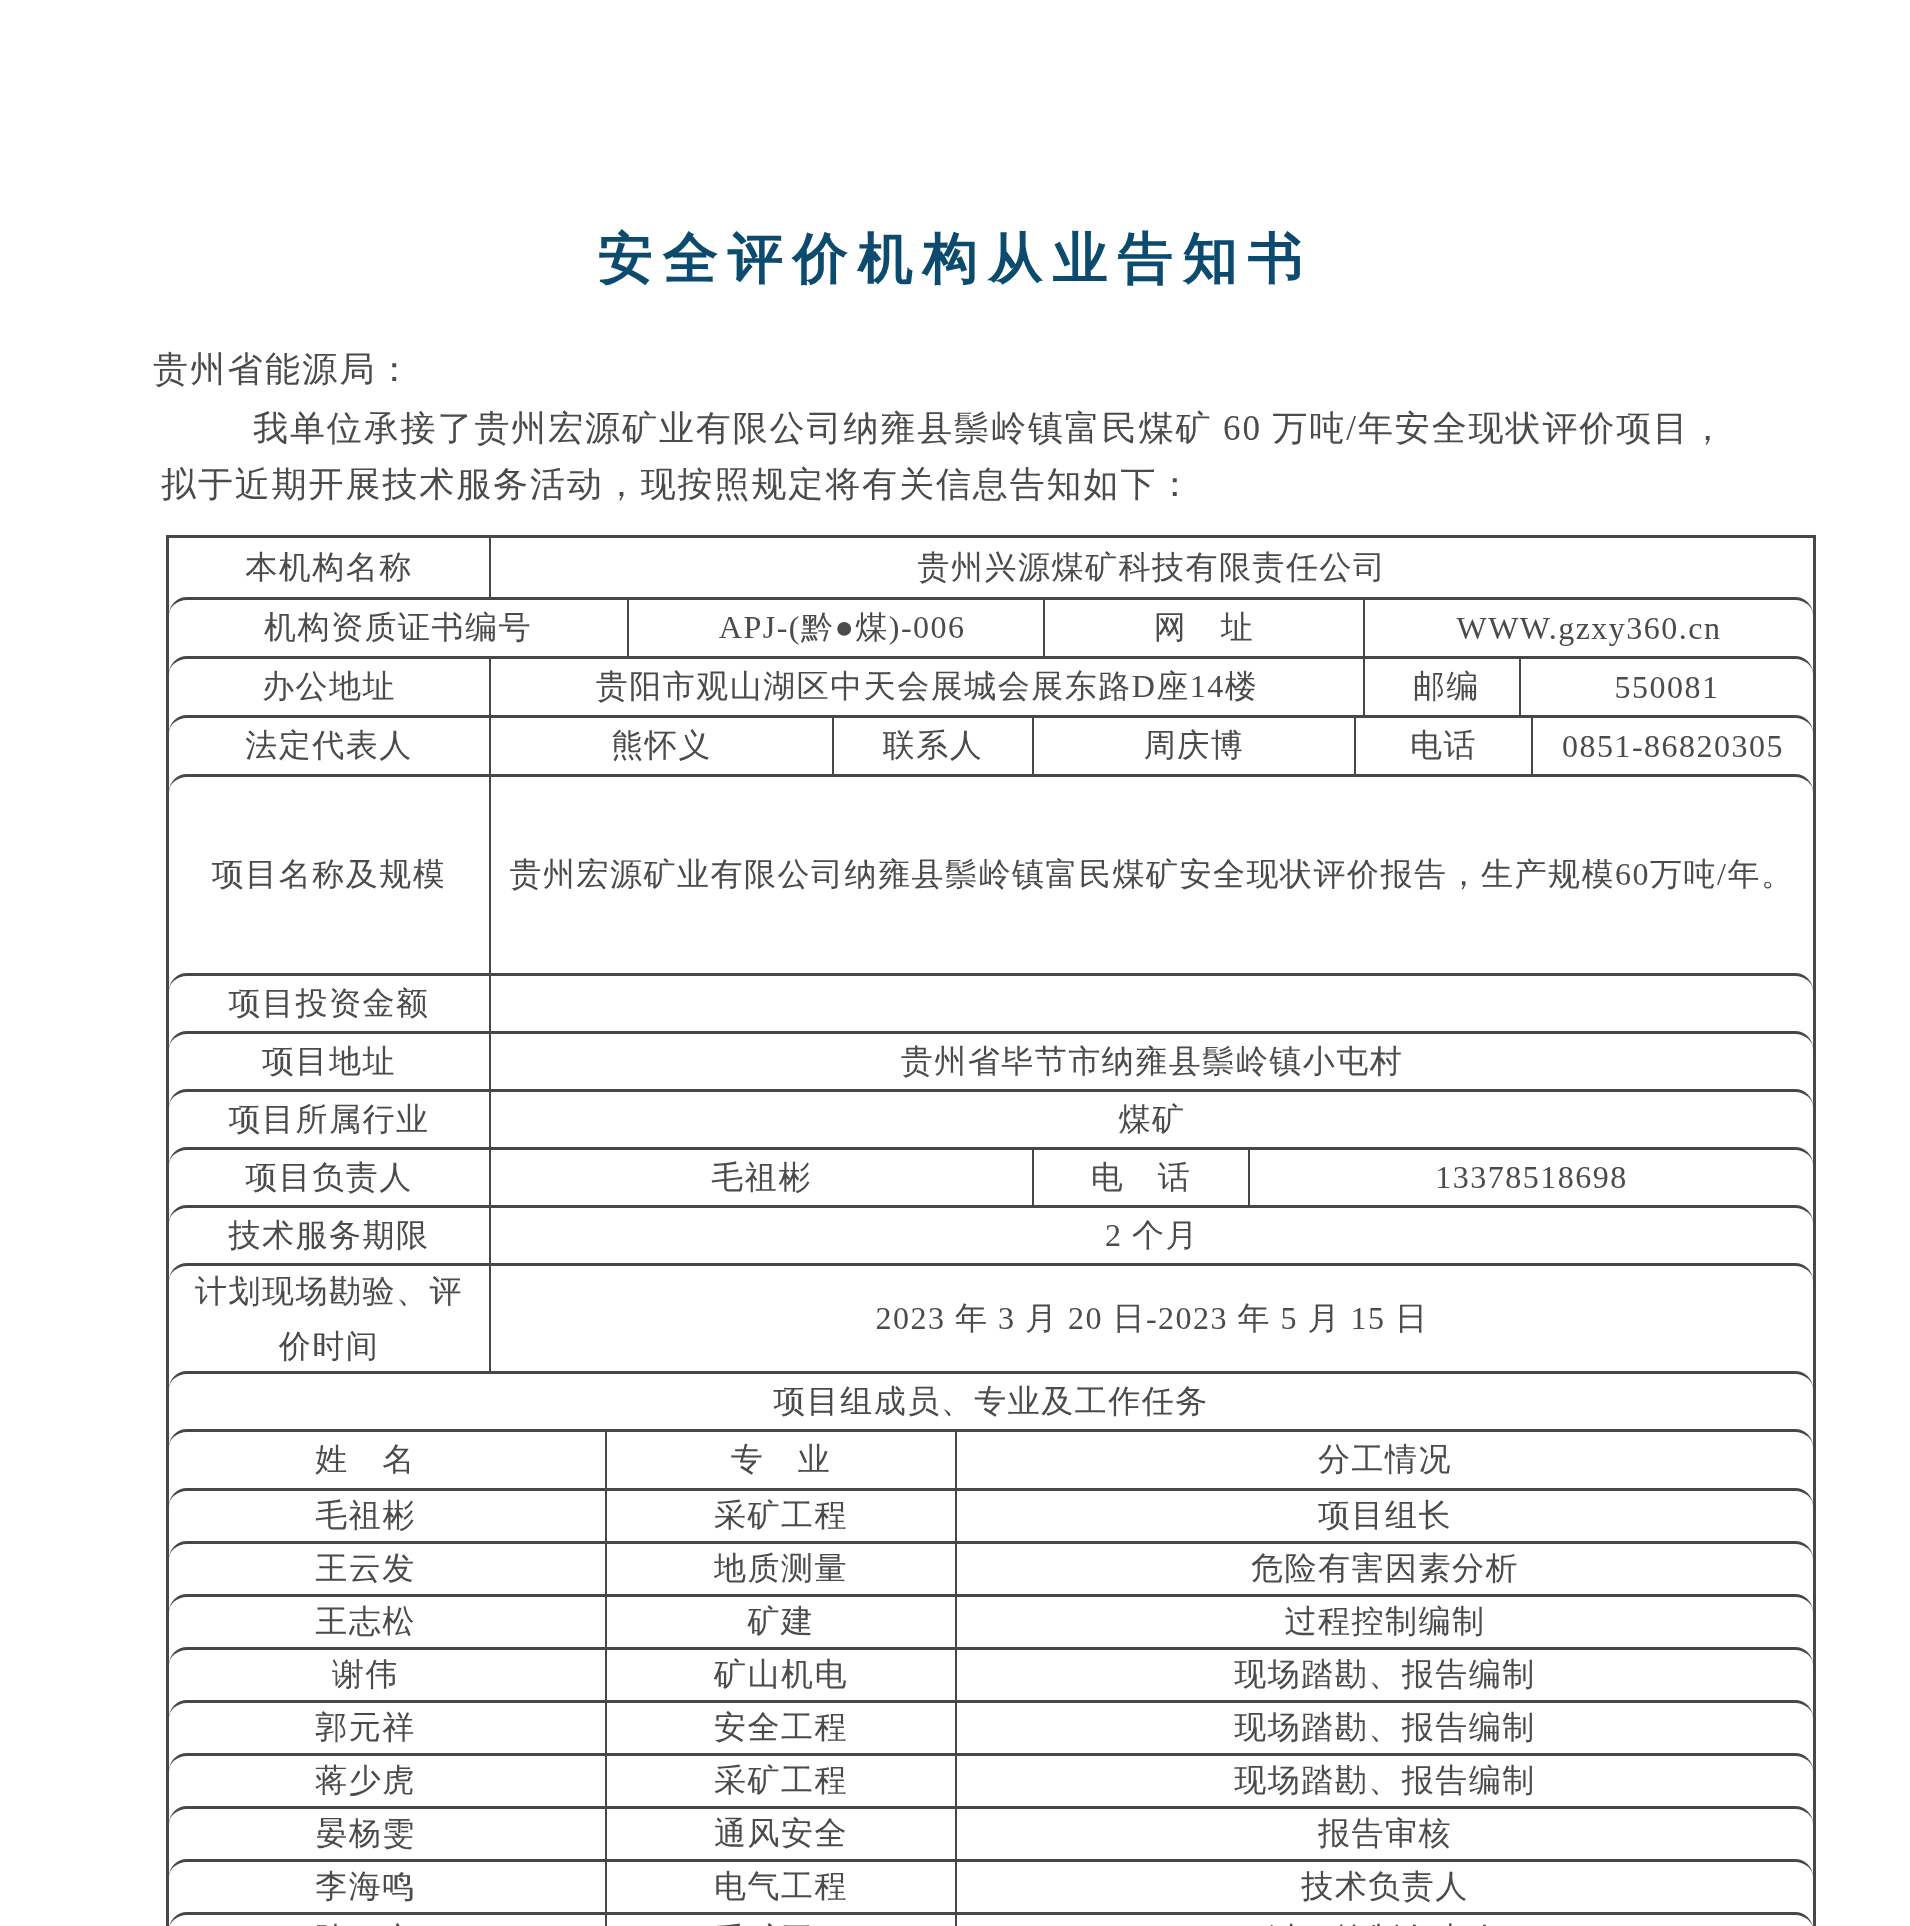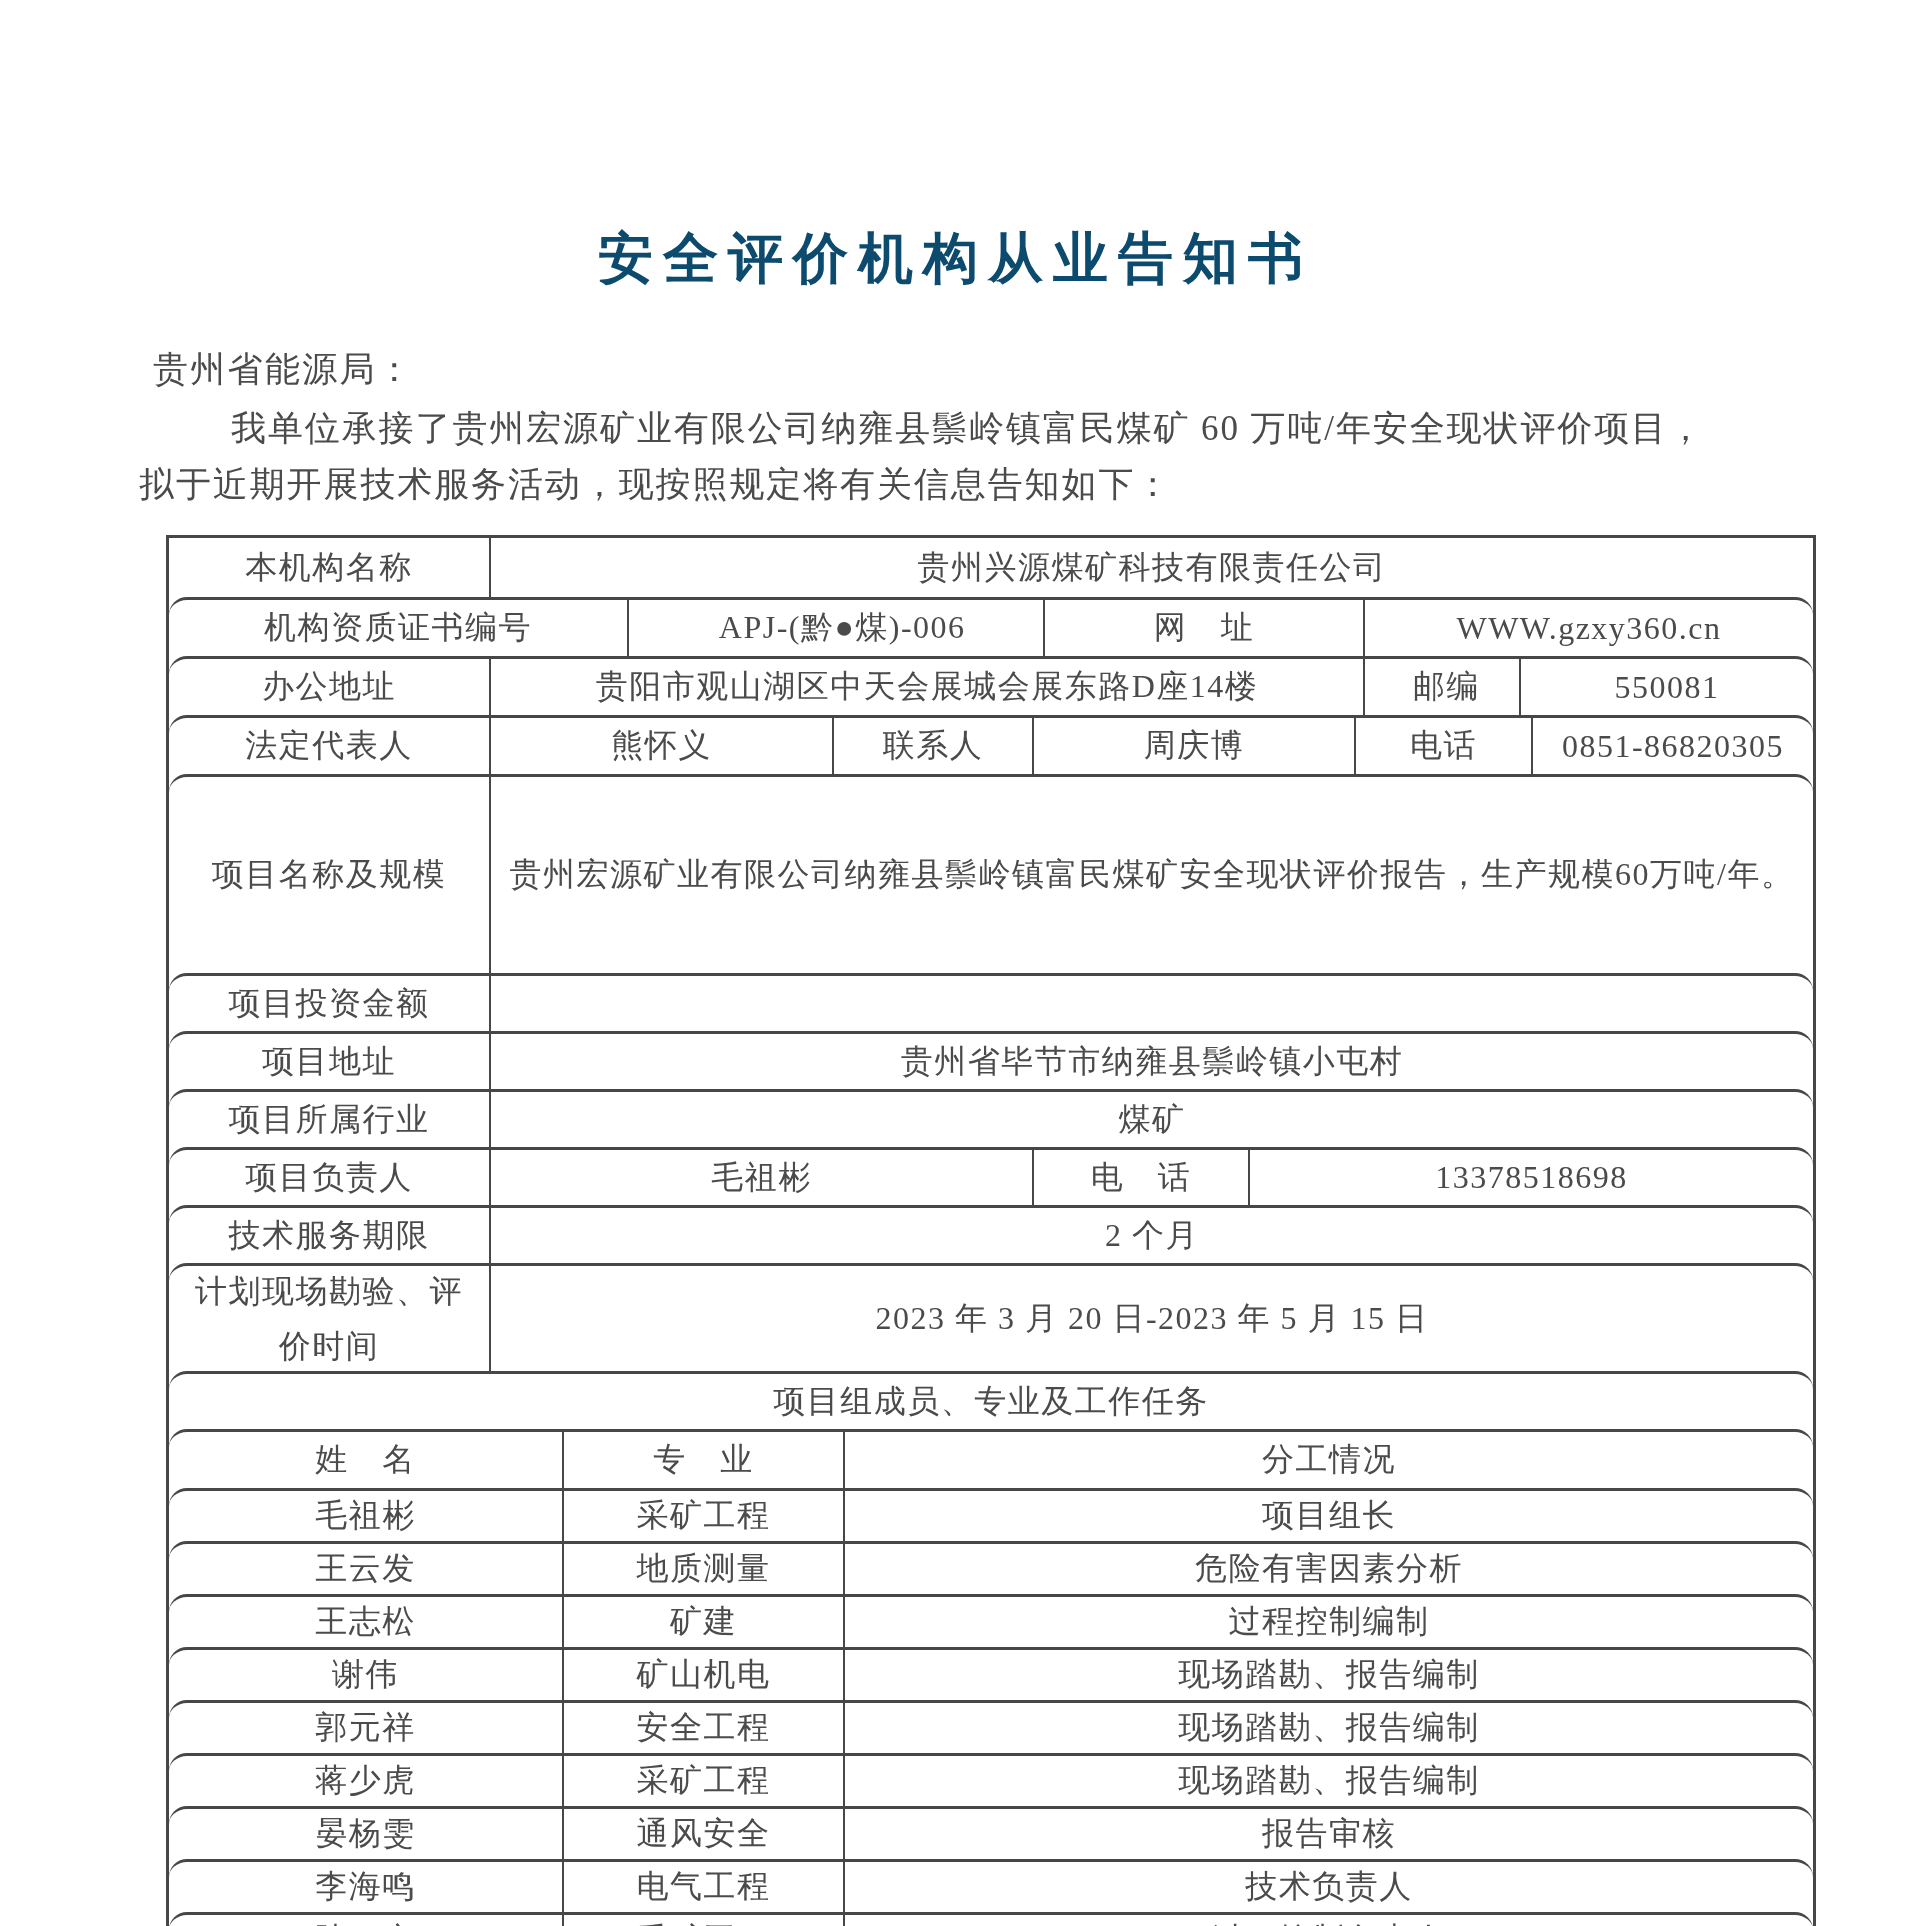--- a/index.html
+++ b/index.html
@@ -20,21 +20,21 @@
     position:absolute;left:0;top:222px;width:100%;
     text-align:center;
     font-size:55px;font-weight:bold;letter-spacing:10px;
     color:#0c4a6e;
   }
   .addressee{
     position:absolute;left:153px;top:346px;
     font-size:35px;letter-spacing:2.3px;
   }
   .para{
-    position:absolute;left:139px;top:401px;width:1645px;
+    position:absolute;left:161px;top:401px;width:1645px;
     font-size:35px;letter-spacing:1.9px;line-height:56px;
   }
   .para .l1{padding-left:92px;white-space:nowrap;}
   .para .l2{white-space:nowrap;}
 
   .doc-table{
     position:absolute;left:166px;top:535px;width:1650px;
     border:3.5px solid var(--line);
     box-sizing:border-box;
     font-size:32px;
@@ -50,21 +50,21 @@
     overflow:hidden;
   }
   .c:first-child{border-left:none;}
   .grow{flex:1;}
   .h154{height:59px;} .h516{height:199px;} .h150{height:58px;}
   .h280{height:108px;} .h153{height:59px;} .h138{height:53px;}
   .w830{width:320px;} .w1190{width:458px;} .w1080{width:416px;padding-left:24px;}
   .w2270{width:874px;} .w406{width:156px;padding-left:20px;} .w890{width:343px;}
   .w520{width:200px;} .w835{width:322px;} .w460{width:177px;}
   .w1410{width:543px;} .w560{width:216px;}
-  .w1020{width:393px;} .w860{width:281px;}
+  .w1020{width:393px;} .w860{width:350px;margin-left:43px;}
   .wraplabel{padding:0 17.7px;line-height:55px;}
 </style>
 </head>
 <body>
 
 <div class="page">
 
   <div class="title">安全评价机构从业告知书</div>
 
   <div class="addressee">贵州省能源局：</div>

